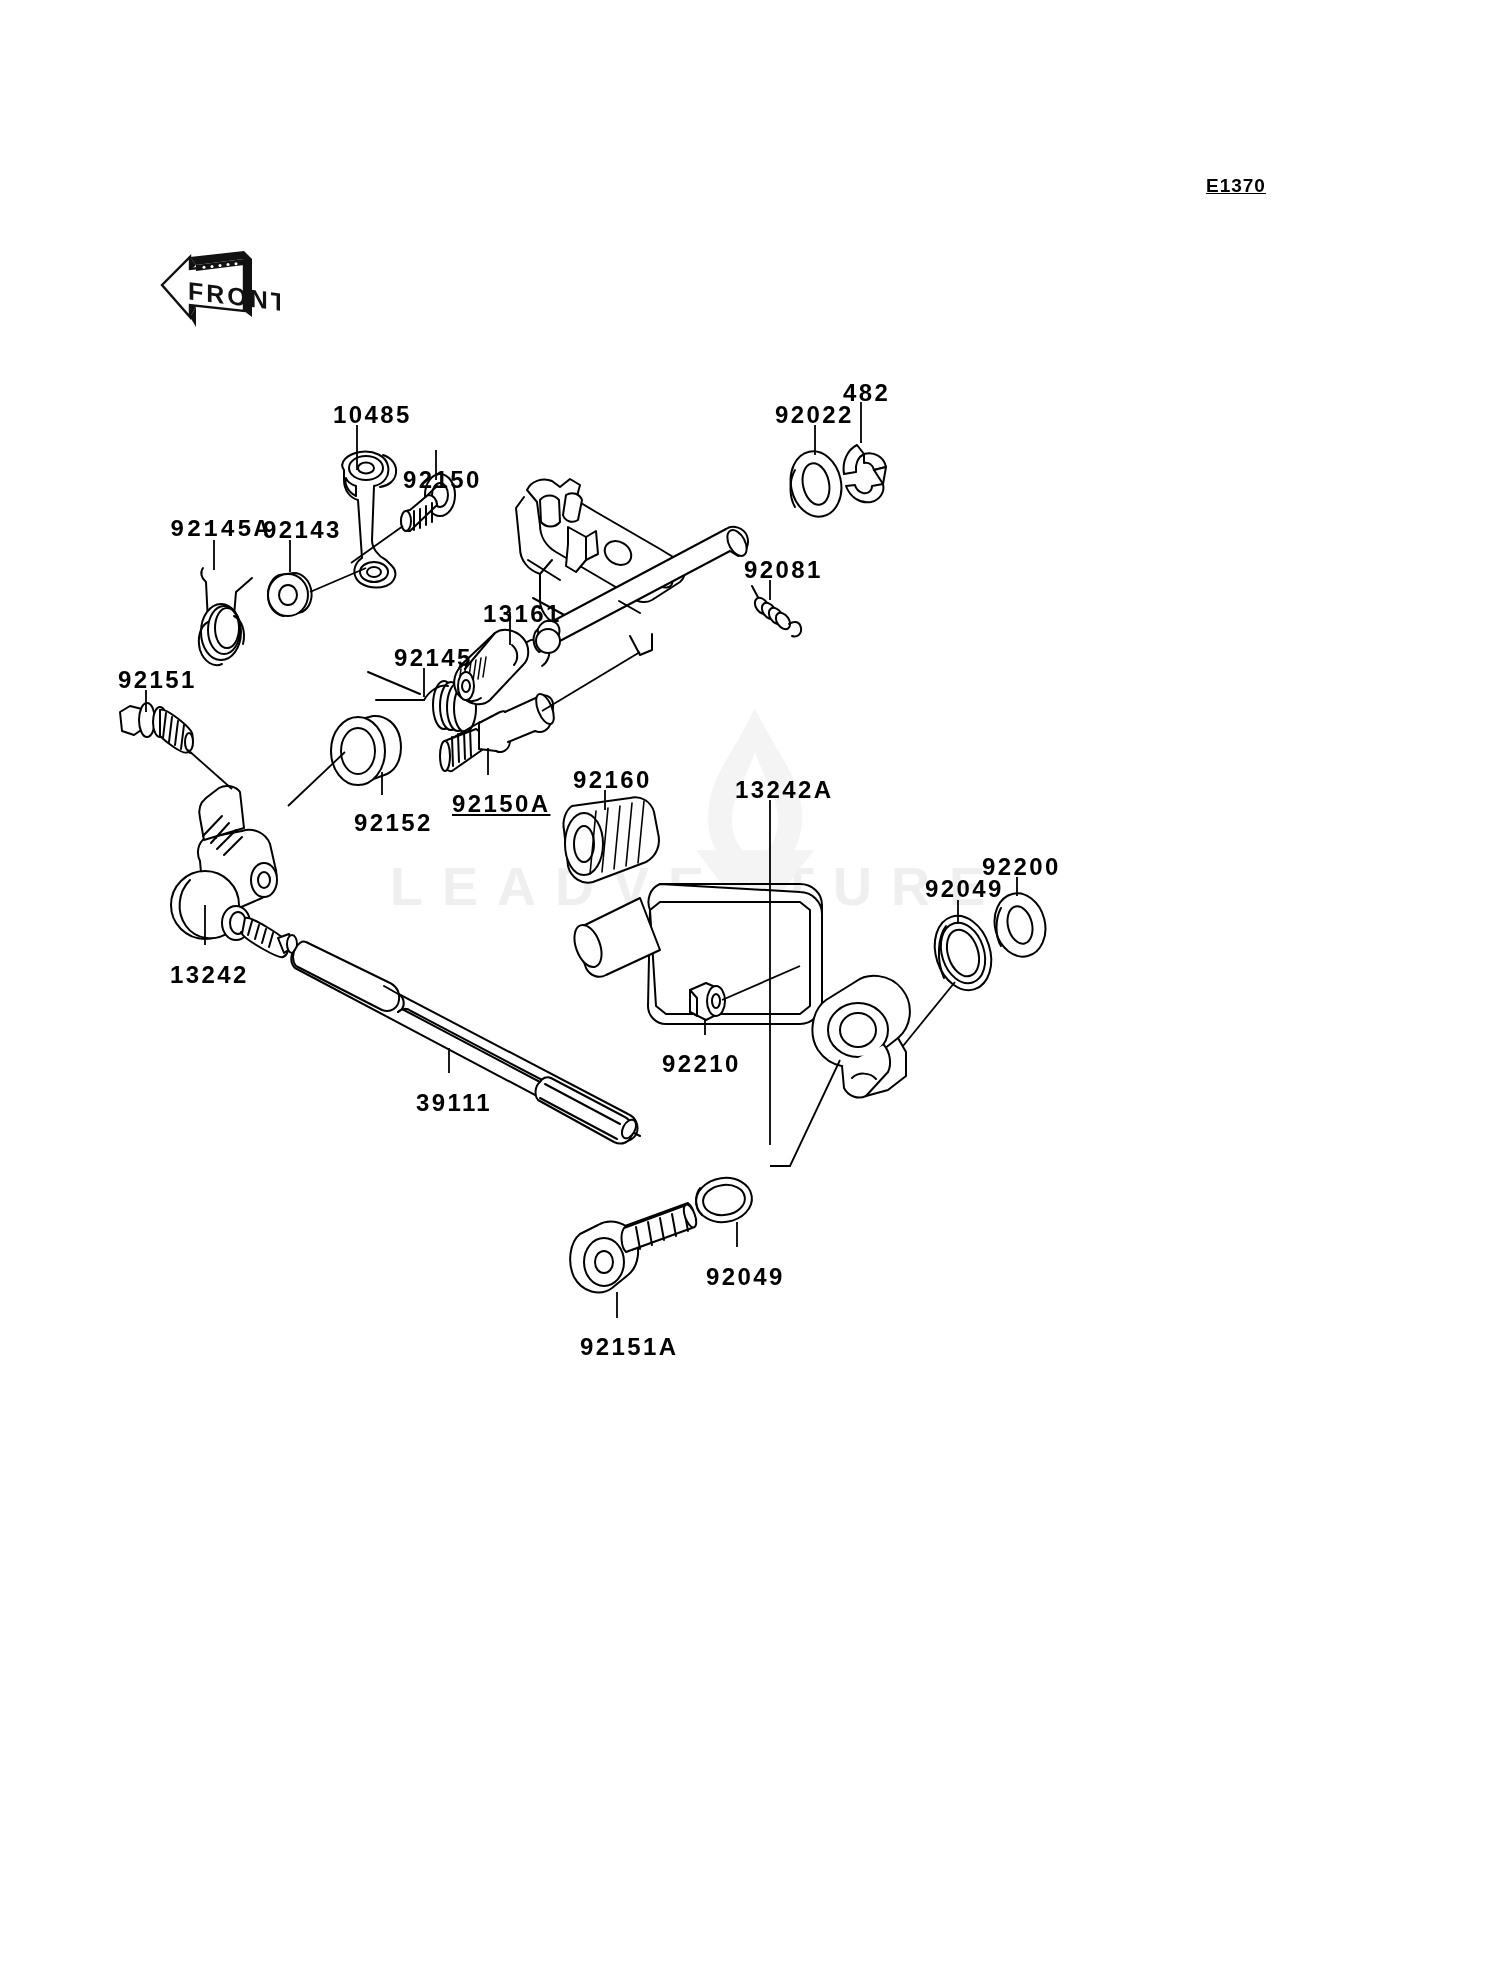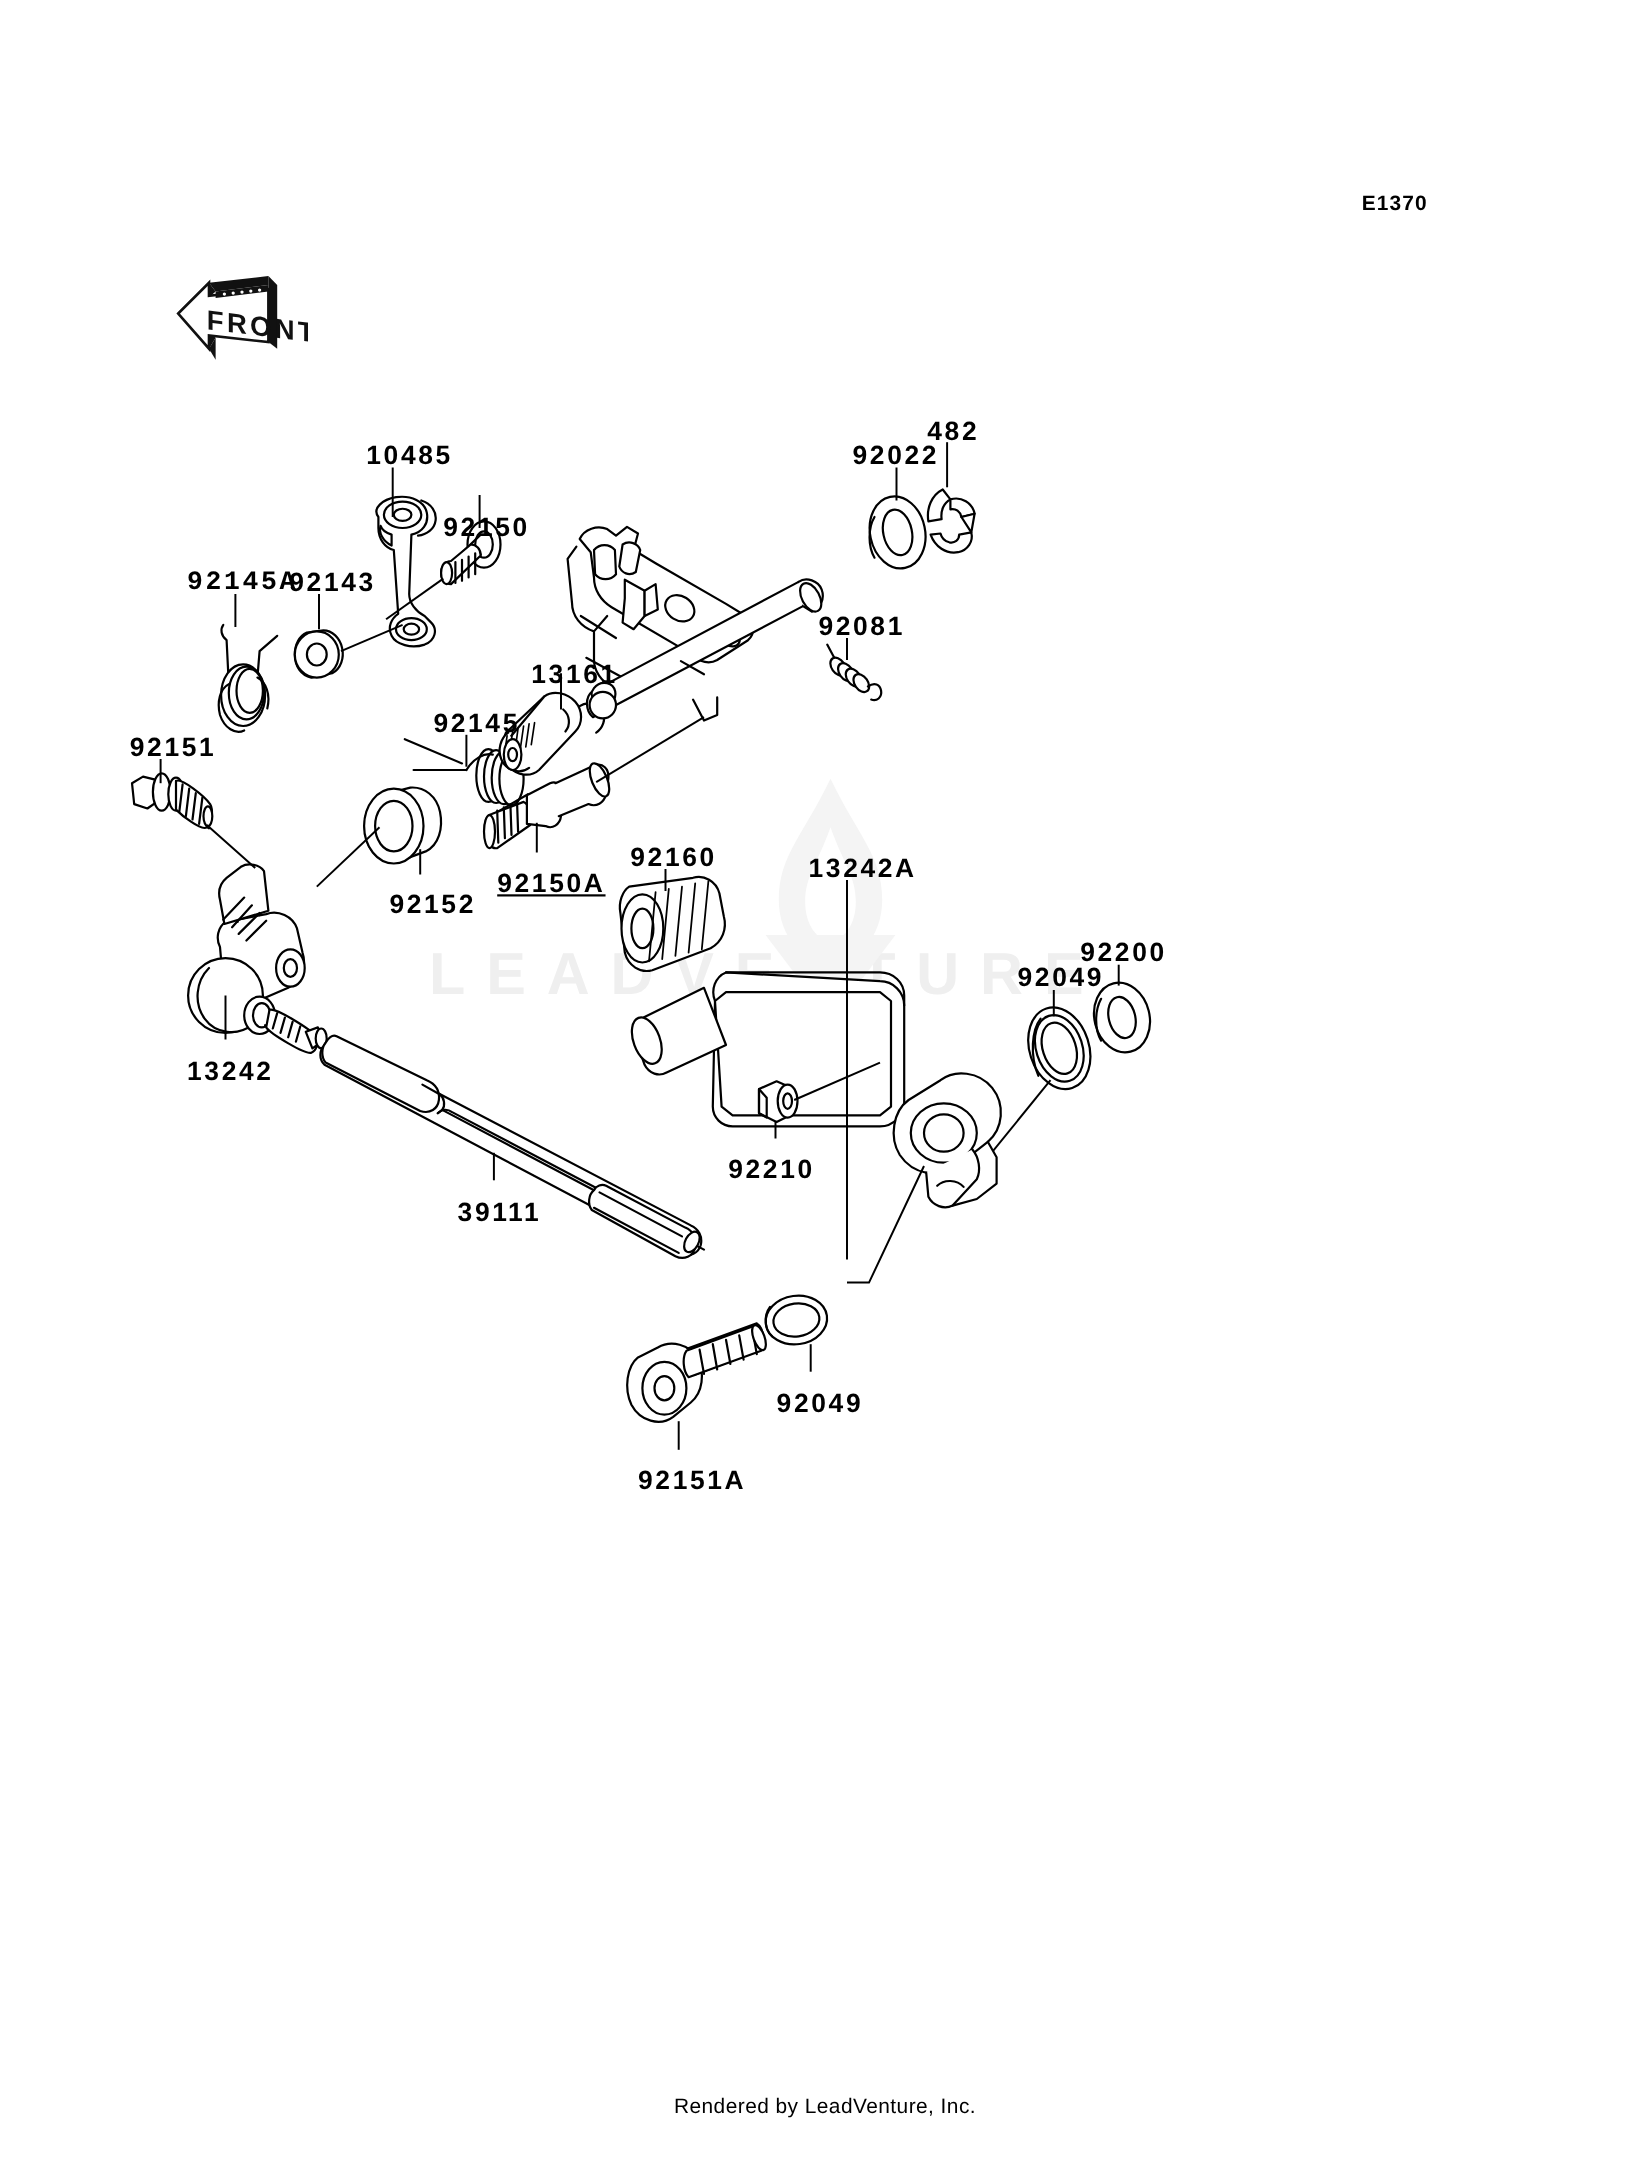--- a/index.html
+++ b/index.html
@@ -36,21 +36,21 @@
 
   <div class="wm-text" style="left:390px;top:855px;">LEADVENTURE</div>
   <svg class="wm-flame" style="left:660px;top:700px;" width="190" height="230" viewBox="0 0 190 230">
     <path d="M95 8 C70 60 48 78 48 118 C48 152 70 175 95 175 C120 175 142 152 142 118
              C142 78 120 60 95 8 Z" fill="#f4f4f4"></path>
     <path d="M95 52 C83 86 72 96 72 120 C72 141 83 155 95 155 C107 155 118 141 118 120
              C118 96 107 86 95 52 Z" fill="#ffffff"></path>
     <path d="M36 150 L95 228 L154 150 Z" fill="#f4f4f4"></path>
   </svg>
 
-  <div class="ref-code" style="left:1238px;top:175px;">E1370</div>
+  <div class="ref-code" style="left:1206px;top:175px;text-decoration:underline;">E1370</div>
 
   <div id="front-badge">
     <svg width="120" height="85" viewBox="0 0 120 85">
 
       <path d="M30 12 L84 6 L84 14 L36 20 Z" fill="#111"></path>
       <path d="M84 6 L92 14 L92 72 L84 66 Z" fill="#111"></path>
       <path d="M2 40 L30 12 L36 20 L12 42 L36 62 L30 72 Z" fill="#111"></path>
       <path d="M30 72 L36 62 L36 82 Z" fill="#111"></path>
 
       <path d="M2 40 L30 12 L30 24 L84 18 L84 66 L30 60 L30 72 Z" fill="#ffffff" stroke="#111" stroke-width="2.4"></path>
@@ -384,15 +384,14 @@
   <div class="callout" style="left:573px;top:768px;">92160</div>
   <div class="callout" style="left:735px;top:778px;">13242A</div>
   <div class="callout" style="left:925px;top:877px;">92049</div>
   <div class="callout" style="left:982px;top:855px;">92200</div>
   <div class="callout" style="left:170px;top:963px;">13242</div>
   <div class="callout" style="left:662px;top:1052px;">92210</div>
   <div class="callout" style="left:416px;top:1091px;">39111</div>
   <div class="callout" style="left:706px;top:1265px;">92049</div>
   <div class="callout" style="left:580px;top:1335px;">92151A</div>
 
-  <div id="footer">Rendered by LeadVenture, Inc.</div>
 
 </div>
 
 </body></html>

